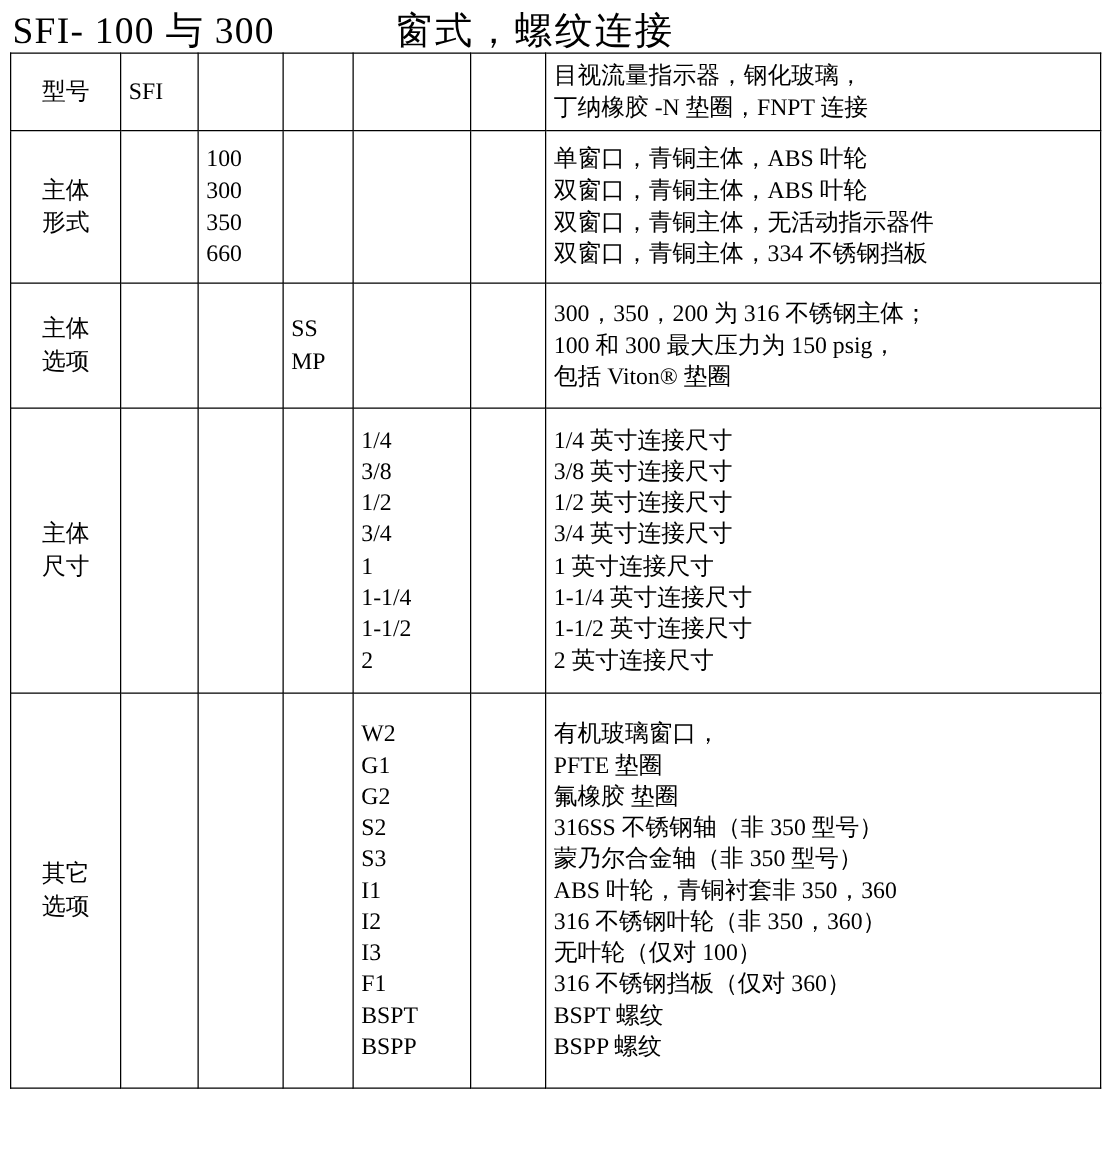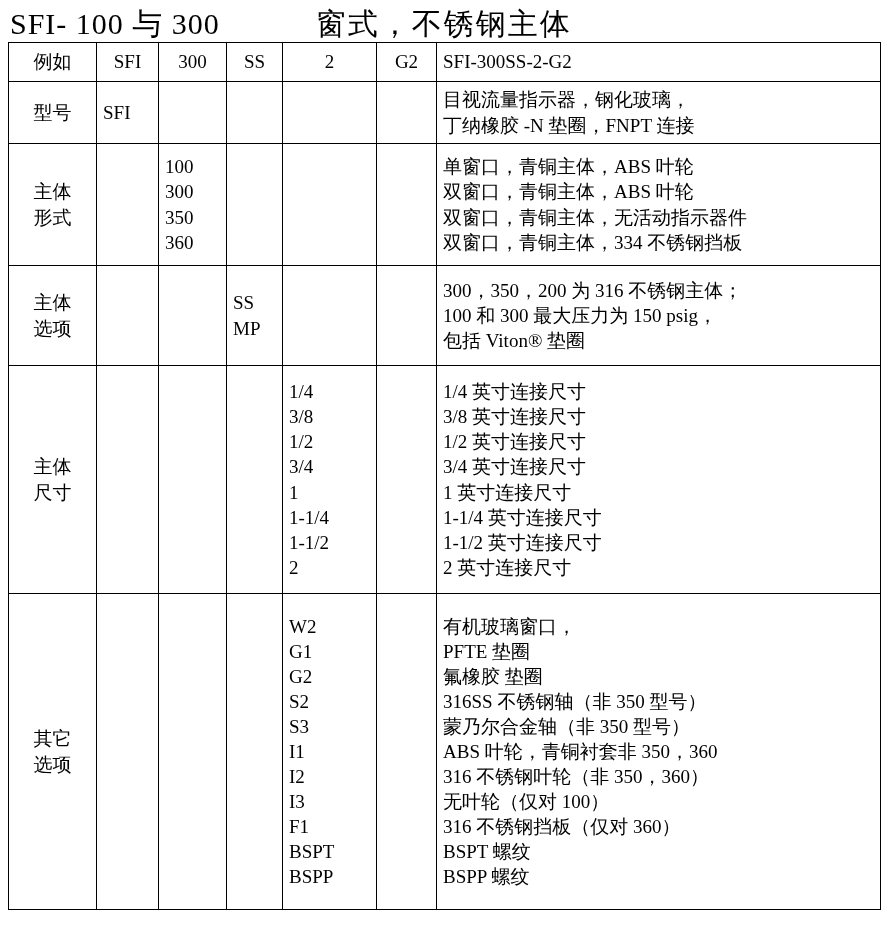--- a/index.html
+++ b/index.html
@@ -90,63 +90,54 @@
     font-size: 18px;
   }
 </style>
 </head>
 <body>
 
 <div class="page">
 
   <div class="title-row">
     <div class="title-left">SFI- 100 与 300</div>
-    <div class="title-right">窗式，不锈钢主体</div>
+    <div class="title-right">窗式，螺纹连接</div>
   </div>
 
   <table class="spec">
     <colgroup>
       <col class="c0">
         <col class="c1">
         <col class="c2">
         <col class="c3">
         <col class="c4">
         <col class="c5">
         <col class="c6">
     </colgroup>
     <tbody>
-      <tr class="example-row">
-        <td class="ctr">例如</td>
-        <td class="ctr">SFI</td>
-        <td class="ctr">300</td>
-        <td class="ctr">SS</td>
-        <td class="ctr">2</td>
-        <td class="ctr">G2</td>
-        <td class="desc">SFI-300SS-2-G2</td>
-      </tr>
 
       <tr style="height:62px;">
         <td class="lbl multi">型号</td>
         <td class="codecol">SFI</td>
         <td class="codecol"></td>
         <td class="codecol"></td>
         <td class="codecol"></td>
         <td class="codecol"></td>
         <td class="desc multi">目视流量指示器，钢化玻璃，
 丁纳橡胶 -N 垫圈，FNPT 连接</td>
       </tr>
 
       <tr style="height:122px;">
         <td class="lbl multi">主体
 形式</td>
         <td class="codecol"></td>
         <td class="codecol multi">100
 300
 350
-360</td>
+660</td>
         <td class="codecol"></td>
         <td class="codecol"></td>
         <td class="codecol"></td>
         <td class="desc multi">单窗口，青铜主体，ABS 叶轮
 双窗口，青铜主体，ABS 叶轮
 双窗口，青铜主体，无活动指示器件
 双窗口，青铜主体，334 不锈钢挡板</td>
       </tr>
 
       <tr style="height:100px;">

